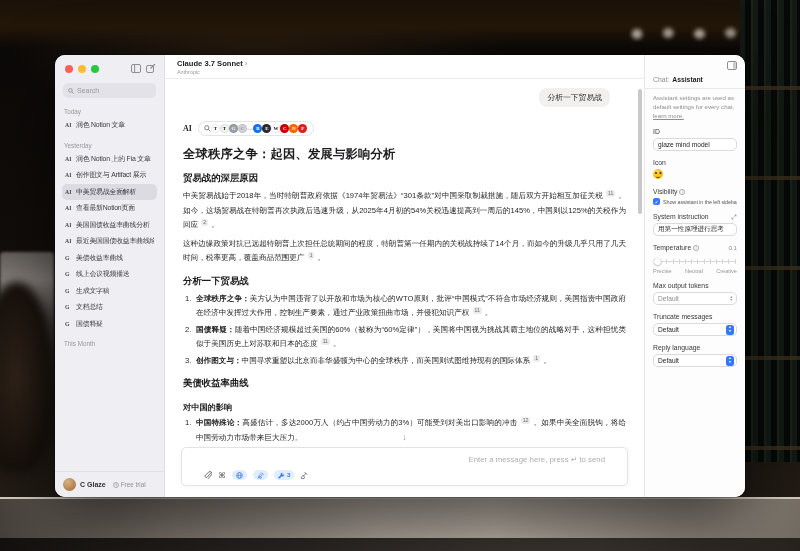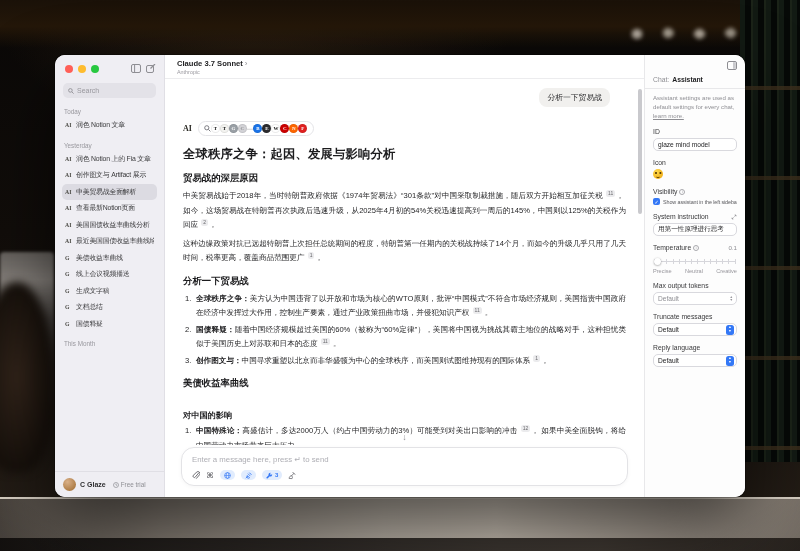--- a/index.html
+++ b/index.html
@@ -80,33 +80,33 @@
     padding:2px 6px 2px 5px; gap:2px; background:#fff; }
   .fav { width:9px; height:9px; border-radius:50%; font-size:5px; font-weight:bold;
     display:flex; align-items:center; justify-content:center; margin-left:-2px;
     border:.5px solid rgba(0,0,0,.08); flex:none;
     font-family:"Liberation Serif","DejaVu Serif",serif; }
   .fav:first-of-type { margin-left:1px; }
   .fav-dots { width:auto; border:none; border-radius:0; color:#a0a0a5; font-size:6px; letter-spacing:.5px; background:none !important; }
   .article { color:#262628; }
   .article h1 { font-size:12.3px; color:#1c1c1e; margin-top:10px; letter-spacing:.2px; }
   .article h2 { font-size:9.4px; color:#1c1c1e; margin:9px 0 4px; }
-  .article h3 { font-size:8.2px; color:#1c1c1e; margin:20px 0 3px; }
+  .article h3 { font-size:8.2px; color:#1c1c1e; margin:12px 0 3px; }
   .article p { font-size:7.6px; line-height:14.5px; margin-top:4px; text-align:justify; }
   .article ol { list-style:none; counter-reset:li; margin-top:3px; }
   .article li { font-size:7.6px; line-height:14.5px; counter-increment:li; padding-left:13px; position:relative; margin-bottom:2px; text-align:justify; }
   .article li::before { content:counter(li) "."; position:absolute; left:2px; top:0; color:#262628; }
   .cite { display:inline-block; background:#ebebed; color:#6a6a6e; border-radius:2.5px;
     font-size:5px; line-height:7px; padding:0 2px; vertical-align:3px; margin:0 1px; }
   .chat-vscroll { position:absolute; right:2px; top:10px; width:4px; height:125px; border-radius:2px; background:#c9c9cd; }
   .scroll-down { position:absolute; left:50%; transform:translateX(-50%); bottom:3px;
     color:#8e8e93; font-size:9px; line-height:9px; }
   .composer-wrap { padding:2px 16px 11px; position:relative; }
-  .composer { border:1px solid #e3e3e6; border-radius:13px; background:#fff;
-    box-shadow:0 1px 4px rgba(0,0,0,.04); padding:7px 10px 5px; }
+  .composer { border:1px solid #e3e3e6; border-radius:5px; background:#fff;
+    box-shadow:0 1px 4px rgba(0,0,0,.04); padding:7px 22px 5px;text-align:right; }
   .composer-ph { font-size:7.8px; color:#aeaeb4; }
   .composer-tools { display:flex; align-items:center; gap:6px; margin-top:6px; }
   .tool-ic { color:#5f5f64; display:flex; align-items:center; }
   .tool-ic.cmd { font-size:8px; font-family:"DejaVu Sans",sans-serif; color:#5f5f64; }
   .tool-pill { background:#e1ecfd; border-radius:6px; padding:1.5px 4px; display:flex; align-items:center; gap:2px; color:#3478f6; }
   .tool-pill .cnt { font-size:6px; font-weight:bold; color:#3478f6; }
 
   
   .panel { width:100px; min-width:100px; background:#fdfdfd; display:flex; flex-direction:column; font-size:7px; }
   .pn-topbar { height:21px; display:flex; justify-content:flex-end; align-items:center; padding:0 8px; }

